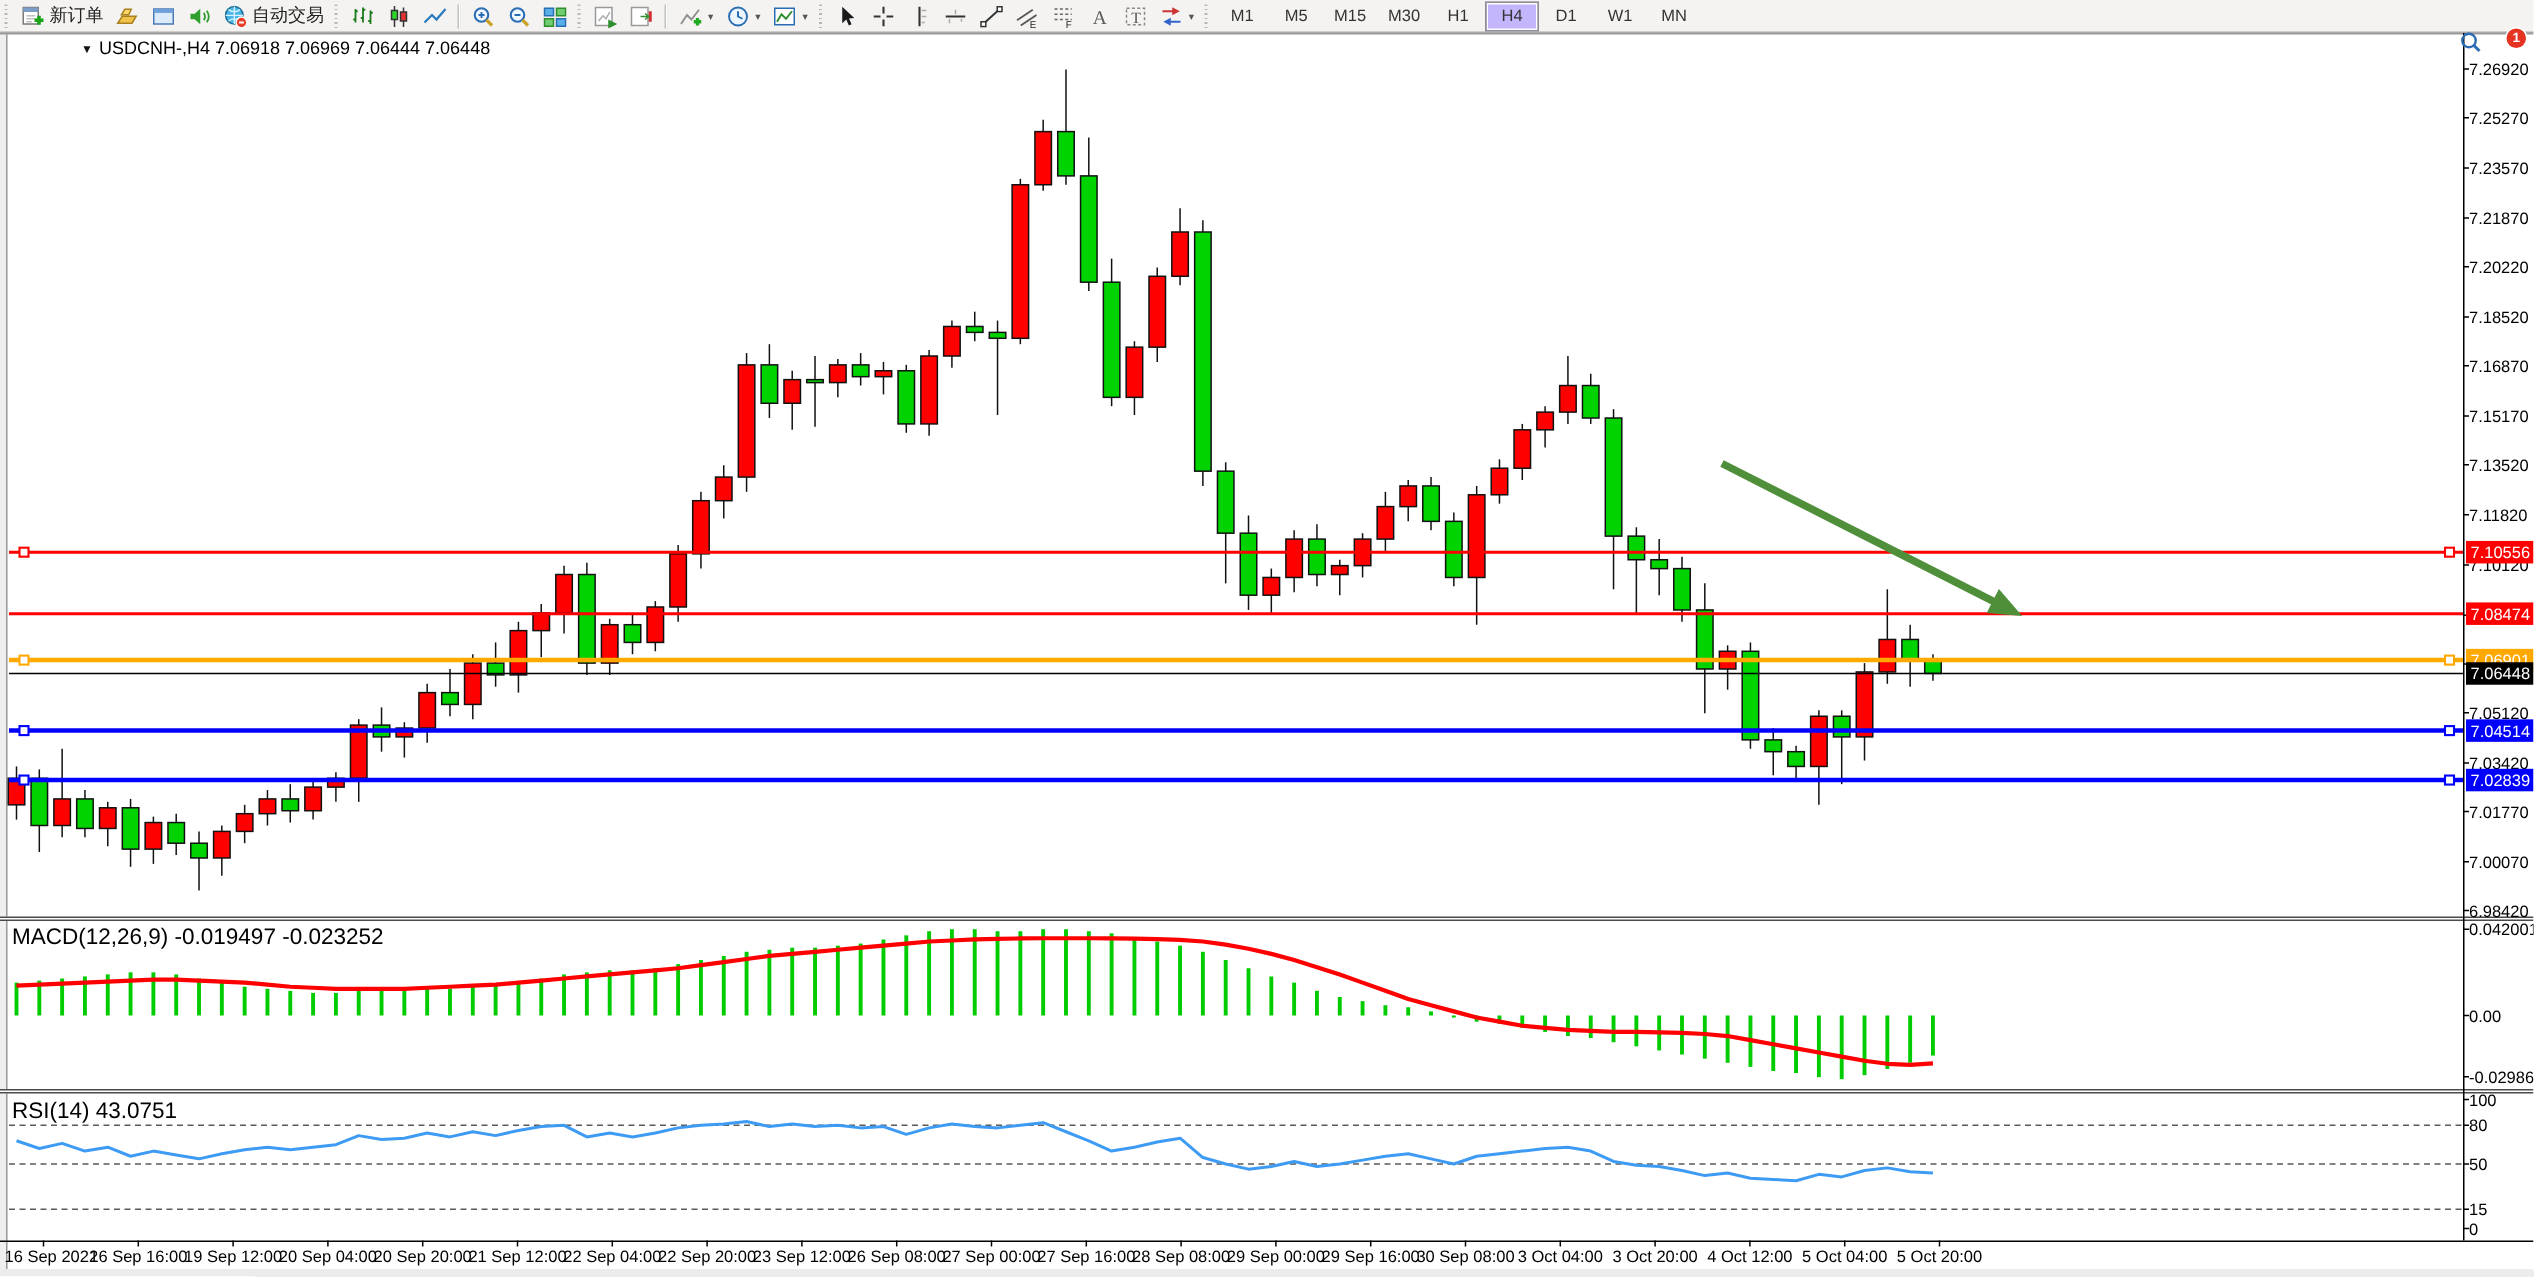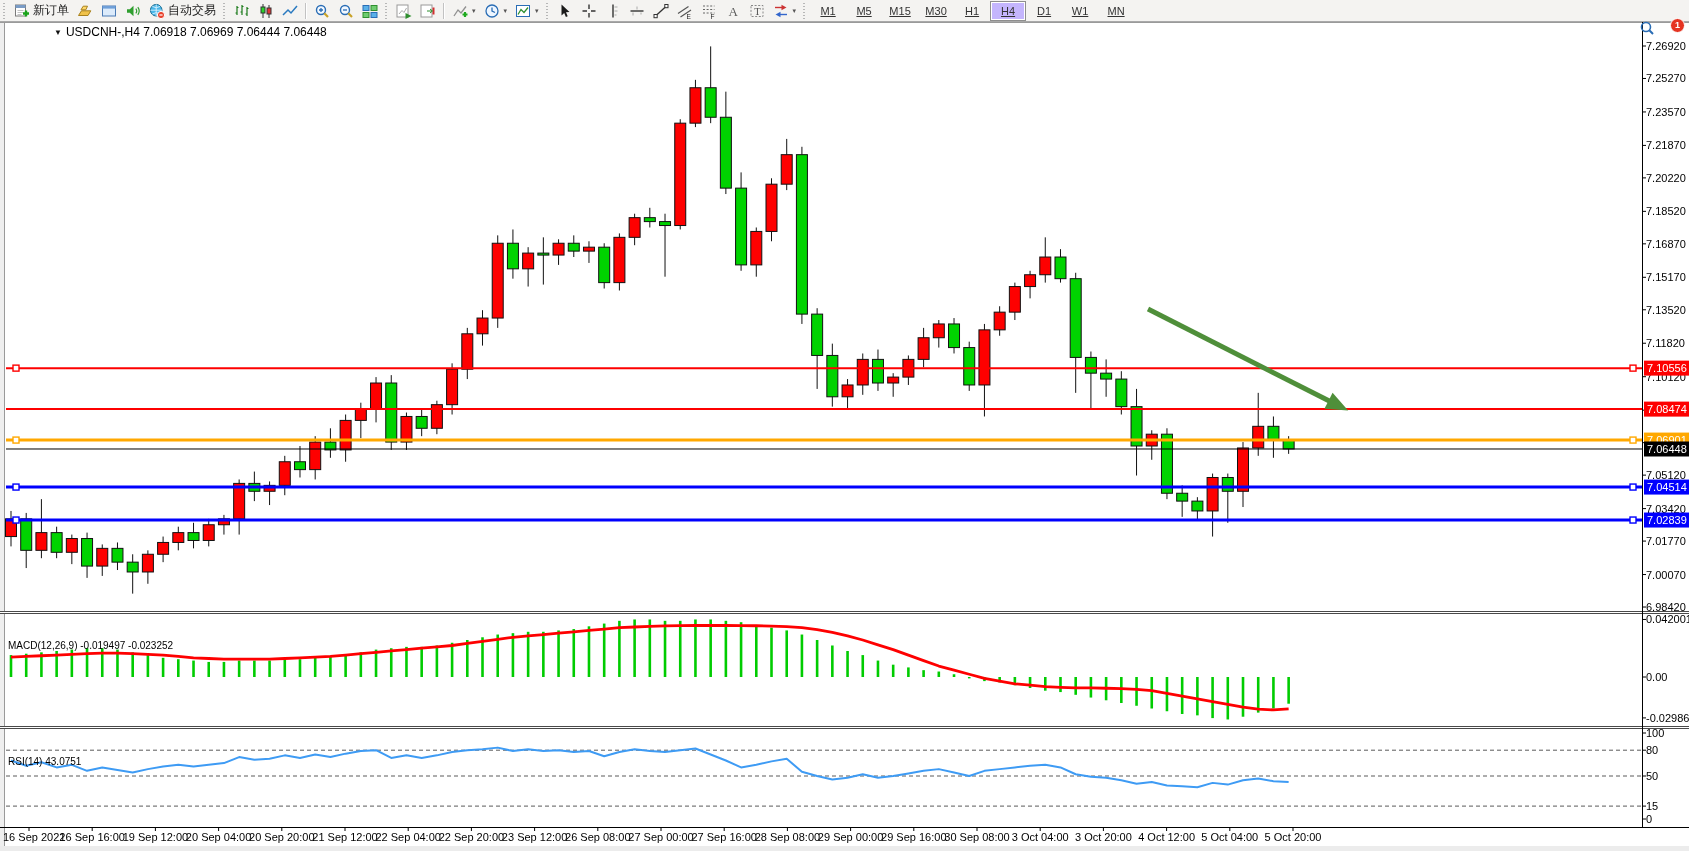--- a/index.html
+++ b/index.html
@@ -10,32 +10,32 @@
   .grip{width:5px;height:16px;margin:0 3px 0 2px;
         background:repeating-linear-gradient(to bottom,#b7b7b7 0 1px,transparent 1px 3px);
         background-size:2px 100%;background-repeat:repeat-y;background-position:1px 0;}
   .sep{width:1px;height:16px;background:#c2c2c2;border-right:1px solid #fff;margin:0 3px;}
   .tbtn{display:inline-flex;align-items:center;gap:3px;height:19px;padding:16px 3px;
         border:1px solid transparent;border-radius:2px;cursor:default;}
   .tbtn svg{width:16px;height:16px;display:block;}
   .tbtn .lbl{font-size:12px;color:#222;white-space:nowrap;}
   .tbtn .dd{font-size:7px;color:#555;margin-left:1px;}
   .tfbtn{display:inline-flex;align-items:center;justify-content:center;height:18px;
-         min-width:26px;padding:0 4px;font-size:11px;color:#333;border:1px solid transparent;text-decoration:underline;}
+         min-width:26px;padding:0 4px;font-size:11px;color:#333;border:1px solid transparent;}
   .tfbtn.active{background:#c4b5fd;border:1px solid #8e8e8e;box-shadow:inset 0 0 0 1px #fff;}
   #tb-right{position:absolute;right:6px;top:1px;display:flex;align-items:center;gap:6px;}
   .badge{position:relative;width:18px;height:18px;}
   .badge .bubble{position:absolute;left:0;top:3px;}
   .badge .num{position:absolute;right:-2px;top:-1px;width:13px;height:13px;border-radius:50%;
         background:#e53422;color:#fff;font-size:9px;font-weight:bold;display:flex;
         align-items:center;justify-content:center;border:1px solid #fff;}
   #chart-svg{position:absolute;left:0;top:0;z-index:1;}
   .overlay-label{position:absolute;z-index:3;font-size:12px;color:#000;white-space:nowrap;}
   .overlay-label .tri{font-size:8px;vertical-align:1px;margin-right:4px;color:#111;}
-  .ind-label{font-size:10px;margin-top:24px;}
+  .ind-label{font-size:15px;}
 </style>
 </head>
 <body>
 
 <div id="toolbar">
     <div class="grip"></div>
     <div class="tbtn">
       <svg viewBox="0 0 16 16">
         <rect x="1.5" y="2" width="10" height="11" fill="#fff" stroke="#7a7a7a"></rect>
         <rect x="1.5" y="2" width="10" height="3" fill="#7a9cc6"></rect>

